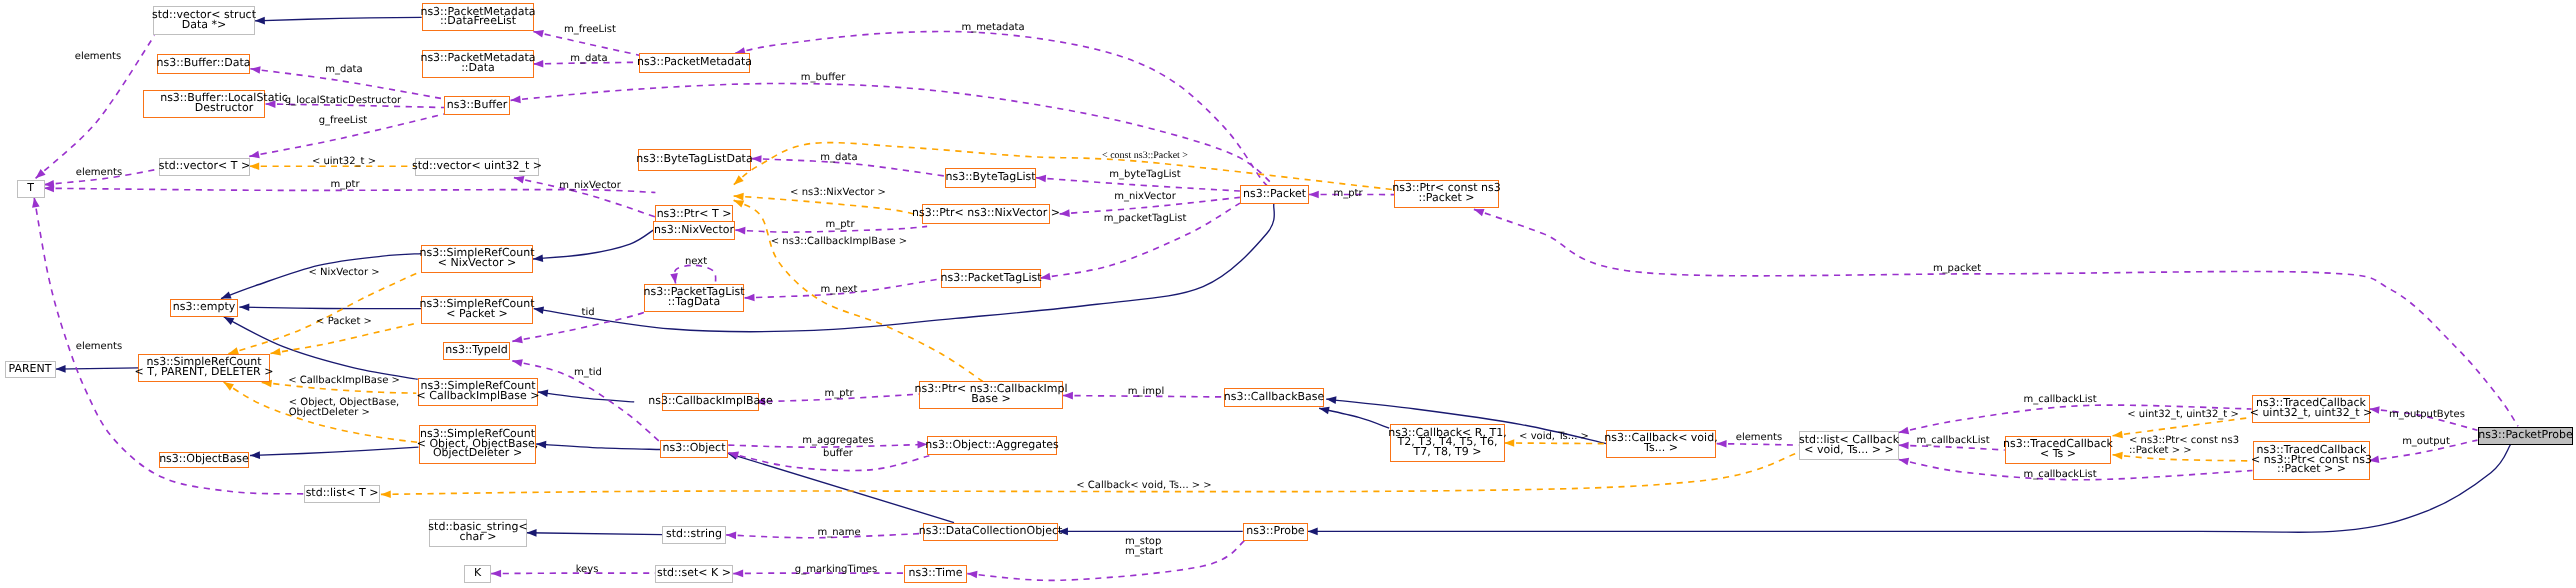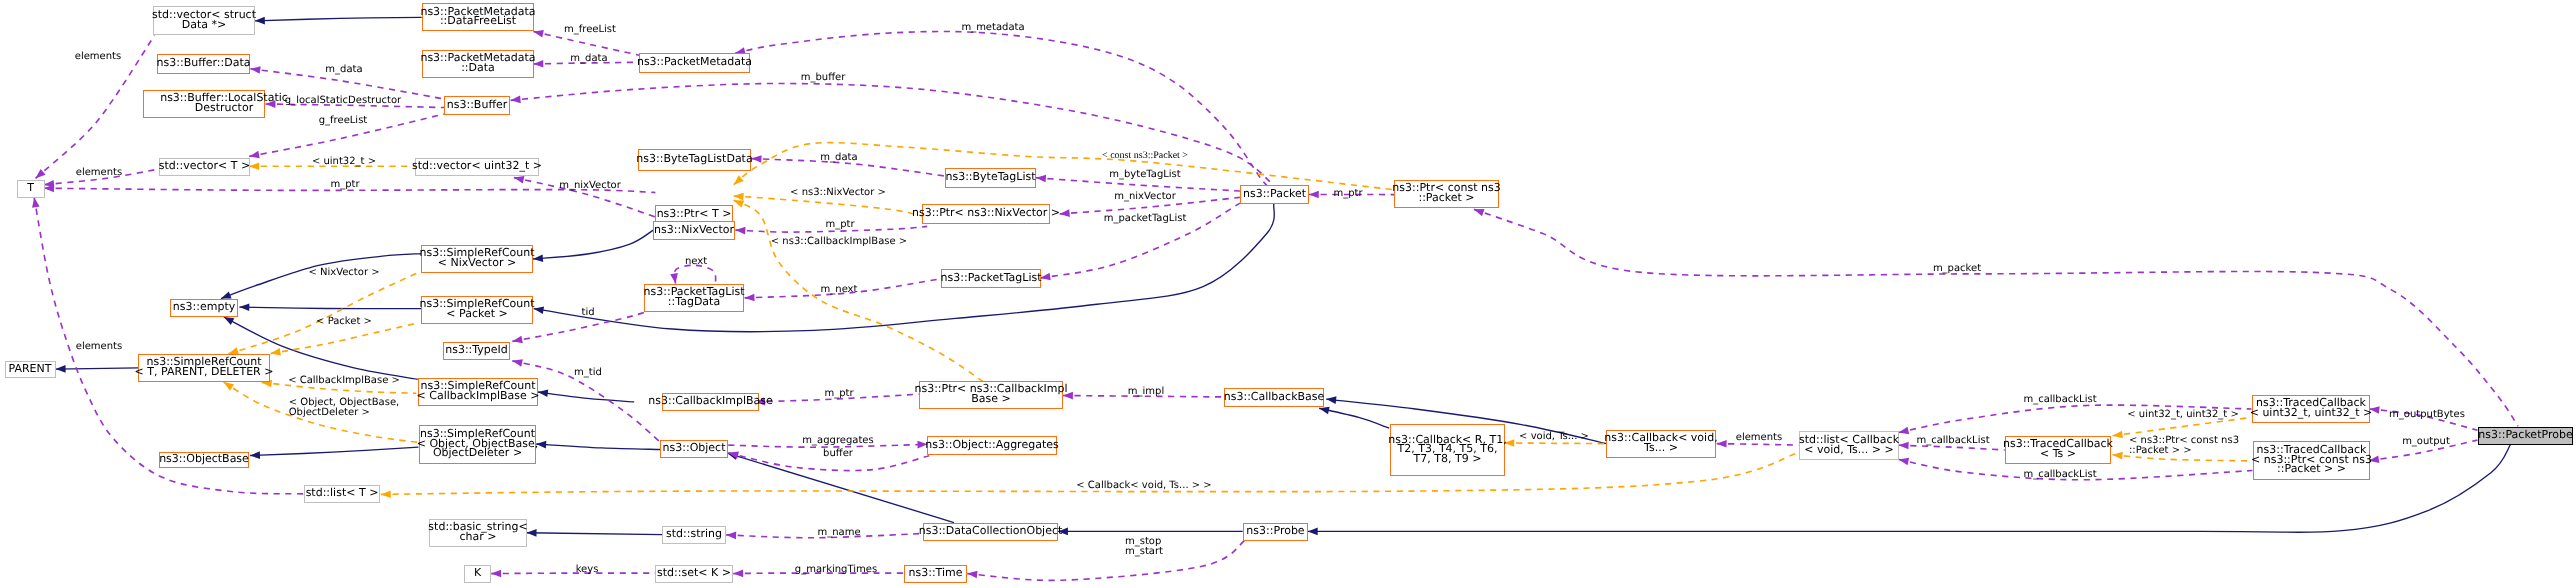--- a/index.html
+++ b/index.html
@@ -376,21 +376,21 @@
       <div class="node solid" style="left: 662px; top: 393px; width: 97px; height: 18.4px;">
         <span class="lbl">ns3::CallbackImplBase</span>
       </div>
       <div class="node solid" style="left: 919px; top: 381px; width: 144px; height: 28px;">
         <span class="lbl">ns3::Ptr&lt; ns3::CallbackImpl
 Base &gt;</span>
       </div>
       <div class="node solid" style="left: 1224px; top: 388px; width: 100px; height: 19px;">
         <span class="lbl">ns3::CallbackBase</span>
       </div>
-      <div class="node solid" style="left: 1390px; top: 424px; width: 115px; height: 52px;">
+      <div class="node solid" style="left: 1390px; top: 424px; width: 115px; height: 38px;">
         <span class="lbl">ns3::Callback&lt; R, T1,
 T2, T3, T4, T5, T6,
 T7, T8, T9 &gt;</span>
       </div>
       <div class="node solid" style="left: 1606px; top: 430px; width: 110px; height: 28px;">
         <span class="lbl">ns3::Callback&lt; void,
 Ts... &gt;</span>
       </div>
       <div class="node light" style="left: 1799px; top: 431px; width: 100px; height: 29px;">
         <span class="lbl">std::list&lt; Callback

